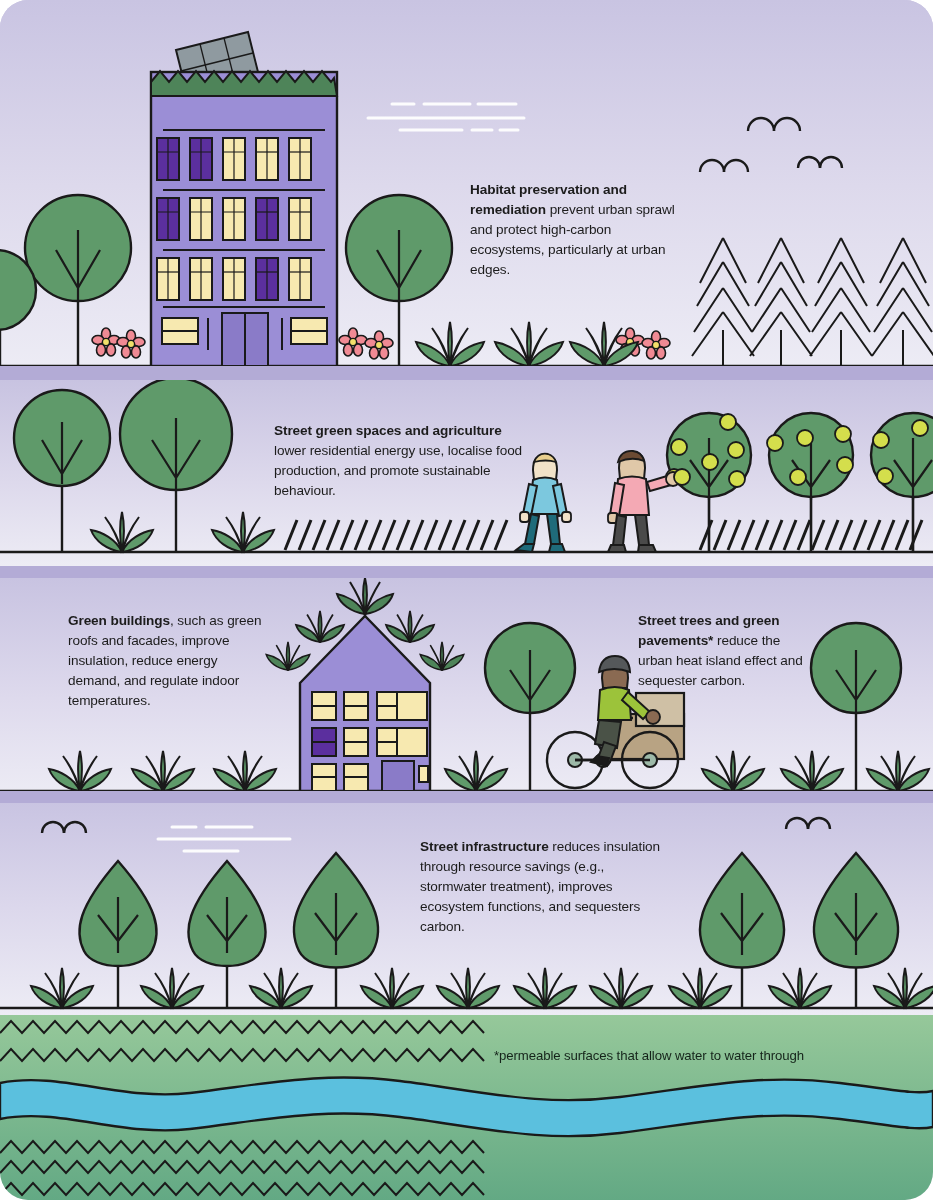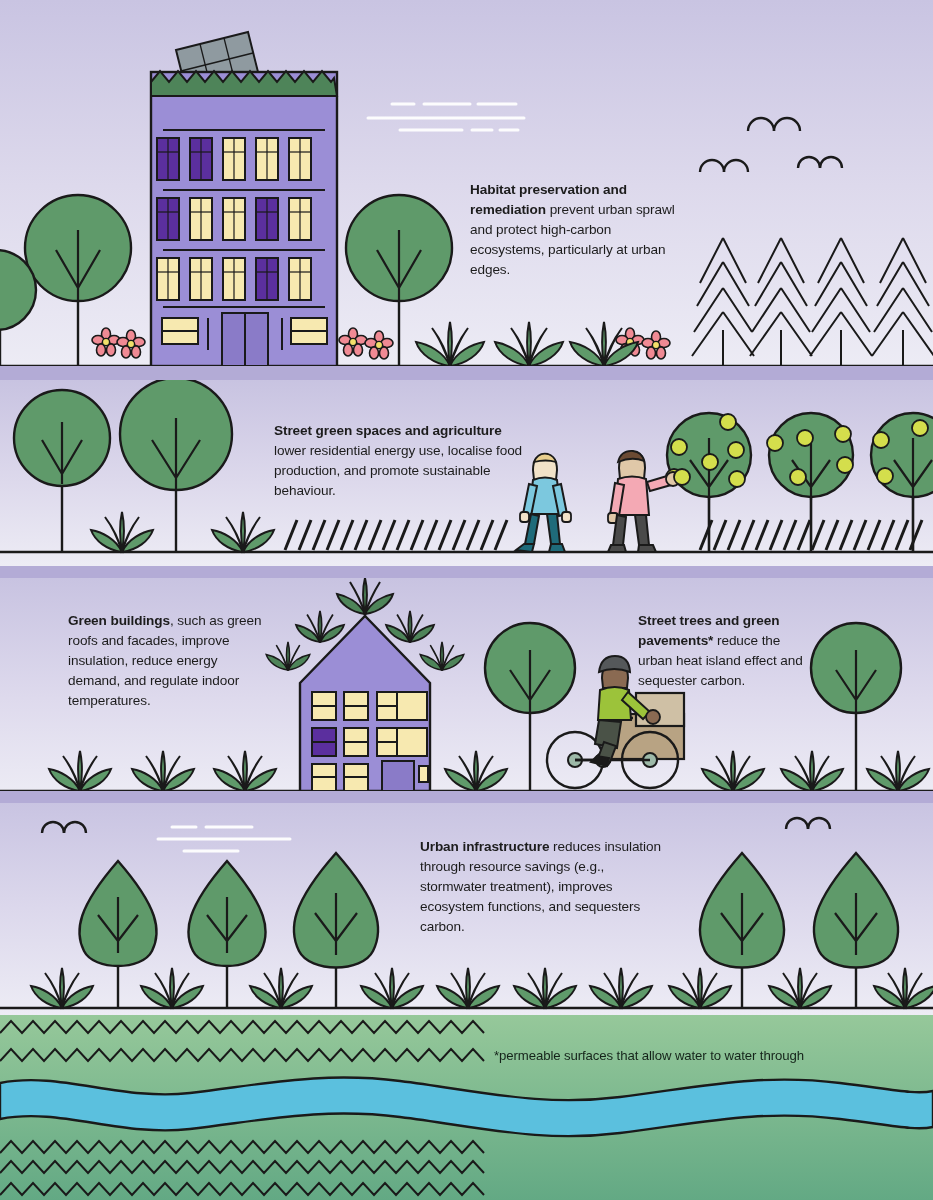--- a/index.html
+++ b/index.html
@@ -1,17 +1,17 @@
 <!DOCTYPE html>
 <html><head>
 <meta charset="utf-8">
 <style>
   html,body{margin:0;padding:0;background:#fff;}
   body{font-family:"Liberation Sans",sans-serif;}
-  #page{position:relative;width:933px;height:1200px;overflow:hidden;background:#e9e7f2;}
+  #page{position:relative;width:933px;height:1200px;overflow:hidden;background:#e9e7f2;border-radius:28px;}
   .panel{position:absolute;left:0;width:933px;overflow:hidden;}
   
   .sky1{background:linear-gradient(#c9c4e2 0%,#d9d6ea 45%,#eceaf4 100%);}
   .sky2{background:linear-gradient(#c8c3e1 0%,#ddd9ec 55%,#edecf5 100%);}
   .sky3{background:linear-gradient(#c8c3e1 0%,#dedaed 55%,#edecf5 100%);}
   .sky4{background:linear-gradient(#c9c4e2 0%,#dcd8ec 50%,#eceaf4 100%);}
   .ground-band{position:absolute;left:0;width:933px;background:#b3abd6;}
   
   .txt{position:absolute;color:#1c1c1c;font-size:13.6px;line-height:1.47;letter-spacing:-0.1px;}
   .txt b{font-weight:700;}
@@ -731,21 +731,21 @@
           <path d="M0 0 C6 -13 20 -20 31 -22 C27 -11 15 -2 0 0Z"></path>
           <path d="M0 0 C-4 -16 -11 -27 -17 -35 C-11 -27 -4 -13 0 0Z"></path>
           <path d="M0 0 C4 -16 11 -27 17 -35 C11 -27 4 -13 0 0Z"></path>
           <path d="M0 0 C-3 -18 -2 -31 0 -40 C2 -31 3 -18 0 0Z"></path>
         </g>
       </g>
     </svg>
   </div>
 
   <div class="txt" style="left:420px;top:837px;width:250px;">
-    <b>Urban infrastructure</b><span> reduces insulation through resource savings (e.g., stormwater treatment), improves ecosystem functions, and sequesters carbon.</span>
+    <b>Street infrastructure</b><span> reduces insulation through resource savings (e.g., stormwater treatment), improves ecosystem functions, and sequesters carbon.</span>
   </div>
 
   <div class="panel" style="top:1015px;height:185px;">
     <svg width="933" height="185" viewBox="0 0 933 185">
       <defs>
         <linearGradient id="gr" x1="0" y1="0" x2="0" y2="1">
           <stop offset="0" stop-color="#96c89a"></stop>
             <stop offset="1" stop-color="#63a984"></stop>
         </linearGradient>
       </defs>

